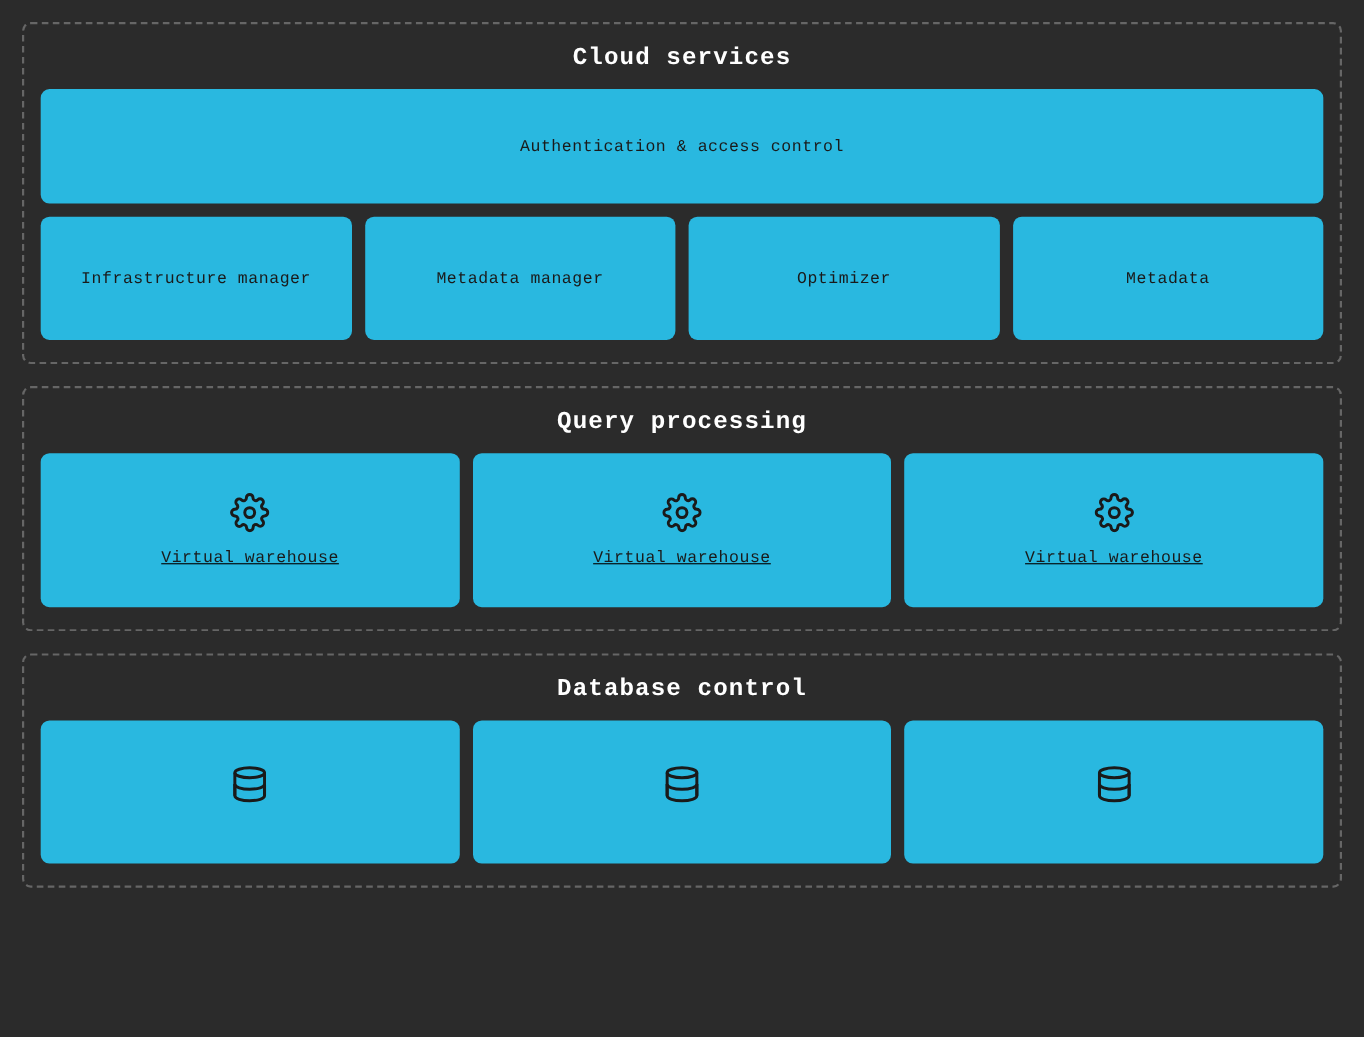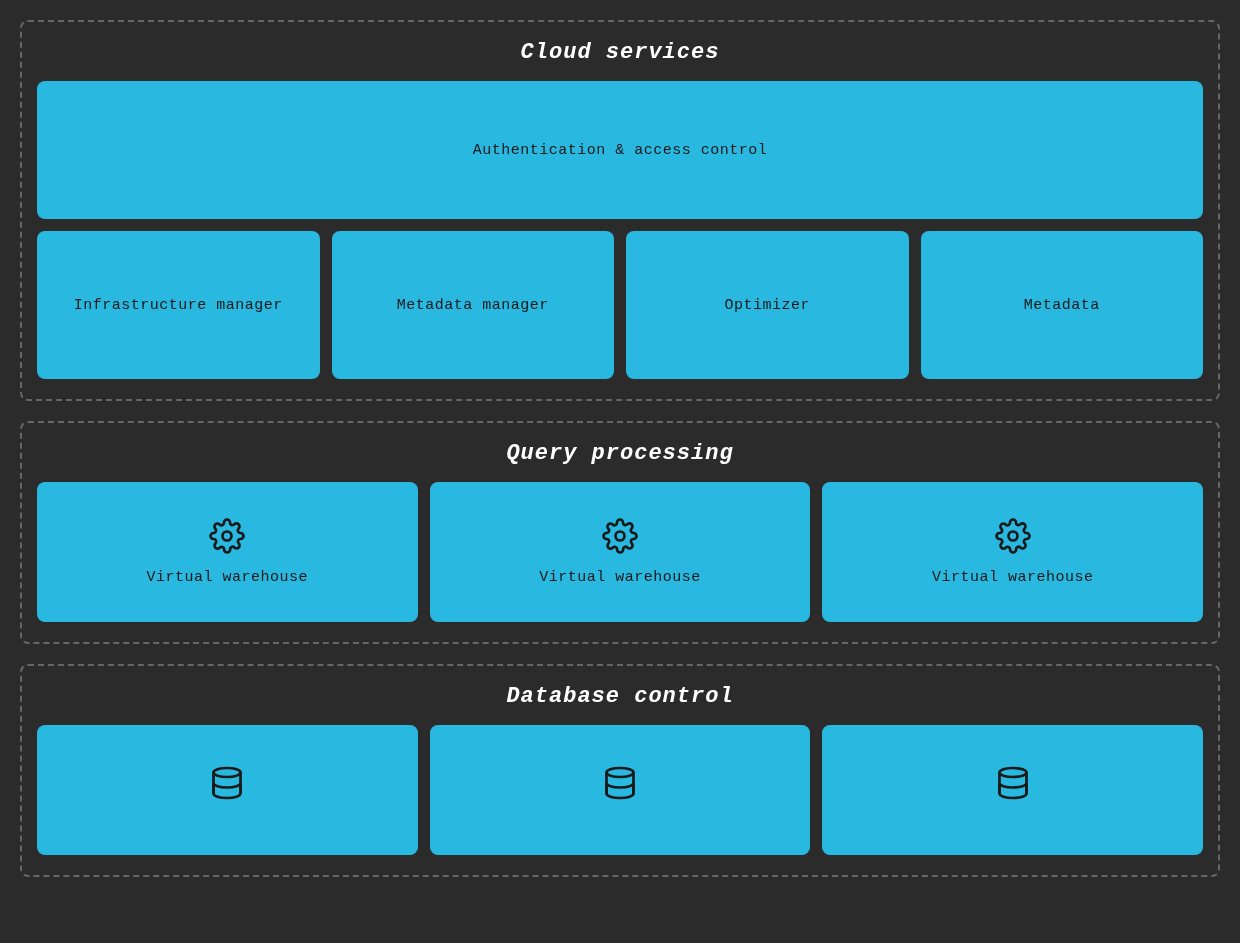--- a/index.html
+++ b/index.html
@@ -21,21 +21,20 @@
       position: relative;
     }
 
     .section-title {
       color: #ffffff;
       font-size: 22px;
       font-weight: bold;
       text-align: center;
       padding: 8px 0 16px 0;
       letter-spacing: 1px;
-      font-style: italic;
     }
 
     .blue-card {
       background-color: #29b8e0;
       border-radius: 8px;
       display: flex;
       flex-direction: column;
       align-items: center;
       justify-content: center;
       padding: 20px;
@@ -49,39 +48,40 @@
     }
 
     
     .cloud-services-inner {
       display: flex;
       flex-direction: column;
       gap: 12px;
     }
 
     .auth-card {
-      height: 138px;
+      height: 104px;
       width: 100%;
     }
 
     .cloud-row {
       display: grid;
       grid-template-columns: repeat(4, 1fr);
       gap: 12px;
     }
 
     .cloud-small-card {
-      height: 148px;
+      height: 112px;
     }
 
     
     .query-row {
       display: grid;
       grid-template-columns: repeat(3, 1fr);
       gap: 12px;
+      text-decoration: underline;
     }
 
     .virtual-warehouse-card {
       height: 140px;
     }
 
     .icon-area {
       margin-bottom: 10px;
     }
 

